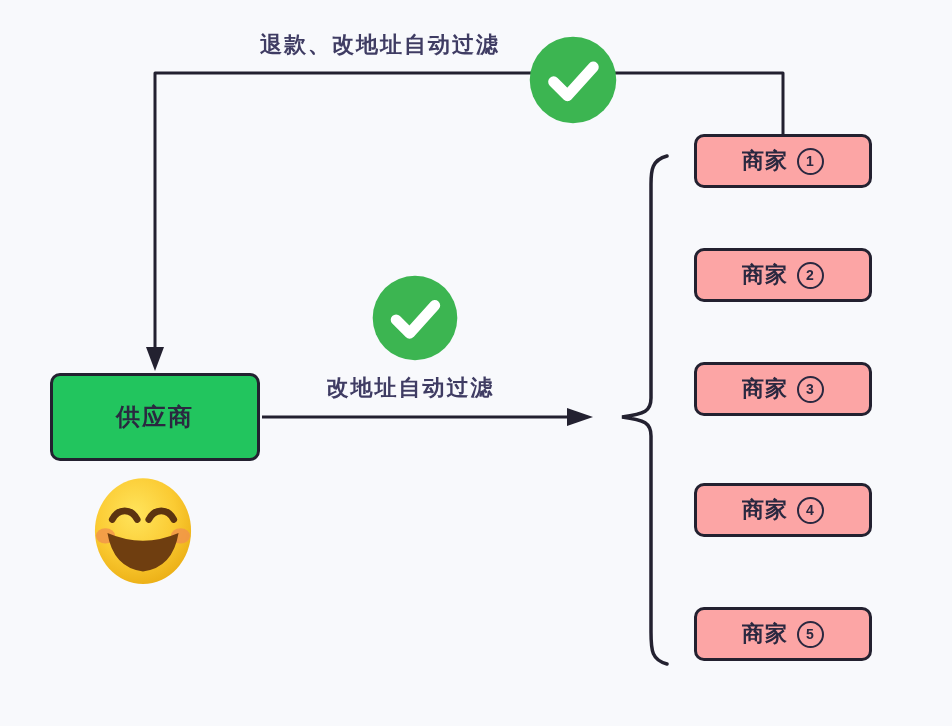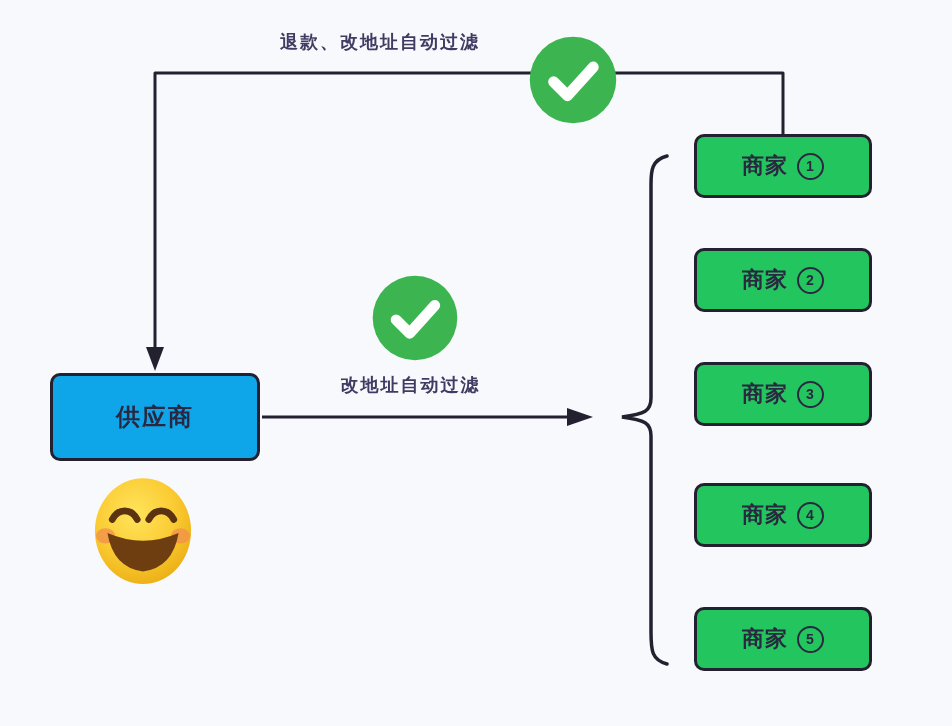--- a/index.html
+++ b/index.html
@@ -9,21 +9,21 @@
     background:#F8F9FC;
     overflow:hidden;
     font-family:"Liberation Sans", sans-serif;
   }
   svg.connectors{
     position:absolute;left:0;top:0;width:952px;height:726px;
   }
   .flow-label{
     position:absolute;
     color:#3F3C63;
-    font-size:18px;
+    font-size:22px;
     font-weight:600;
     letter-spacing:2px;
     text-align:center;
     white-space:nowrap;
   }
   .flow-label.top{ left:155px; top:30px; width:450px; }
   .flow-label.mid{ left:263px; top:373px; width:295px; }
   .check-icon{ position:absolute; display:block; }
   .check-icon.top{ left:527px; top:34px; width:92px; height:92px; }
   .check-icon.mid{ left:370px; top:273px; width:90px; height:90px; }
@@ -33,27 +33,27 @@
     border:3px solid #232130;
     border-radius:10px;
     display:flex;
     align-items:center;
     justify-content:center;
     color:#2A2840;
     font-weight:bold;
   }
   .supplier{
     left:50px; top:373px; width:210px; height:88px;
-    background:#0ea5e9;
+    background:#22c55e;
     font-size:24px;
     letter-spacing:2px;
   }
   .merchant{
-    left:694px; width:178px; height:64px;
-    background:#22c55e;
+    left:694px; width:178px; height:54px;
+    background:#fca5a5;
     font-size:22px;
     letter-spacing:1px;
     gap:9px;
   }
   .m-num{
     display:inline-flex;
     align-items:center;
     justify-content:center;
     width:23px;height:23px;
     border:2px solid #2A2840;

